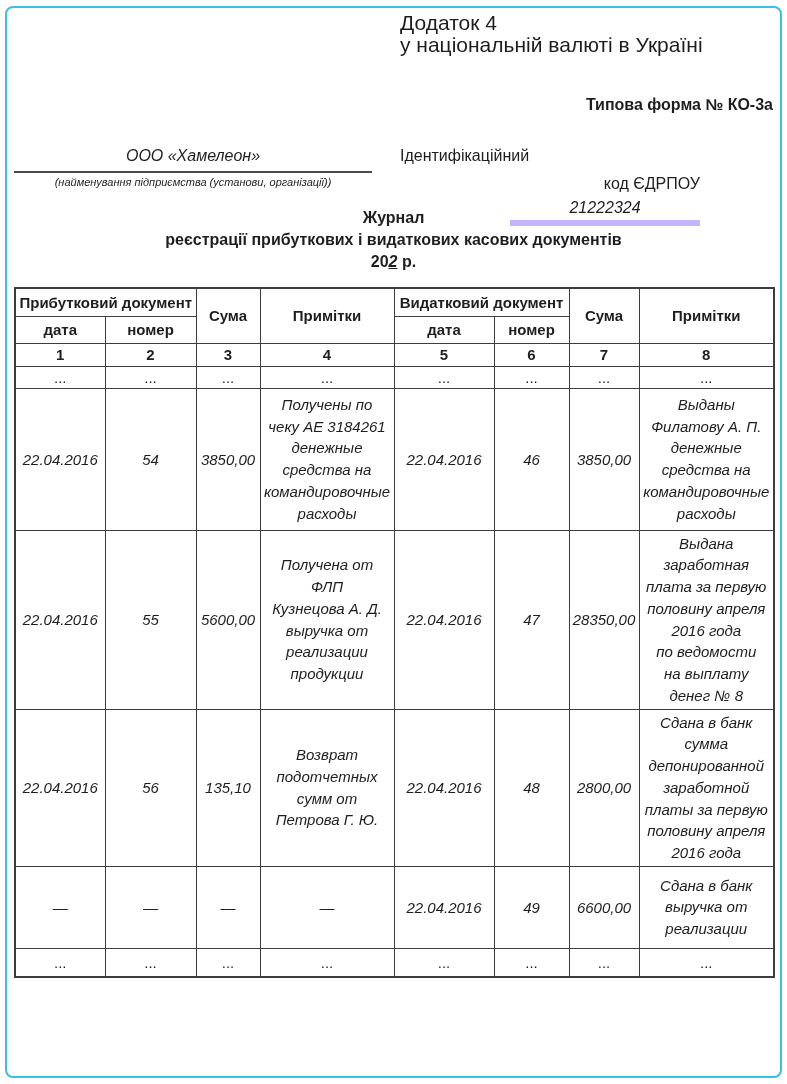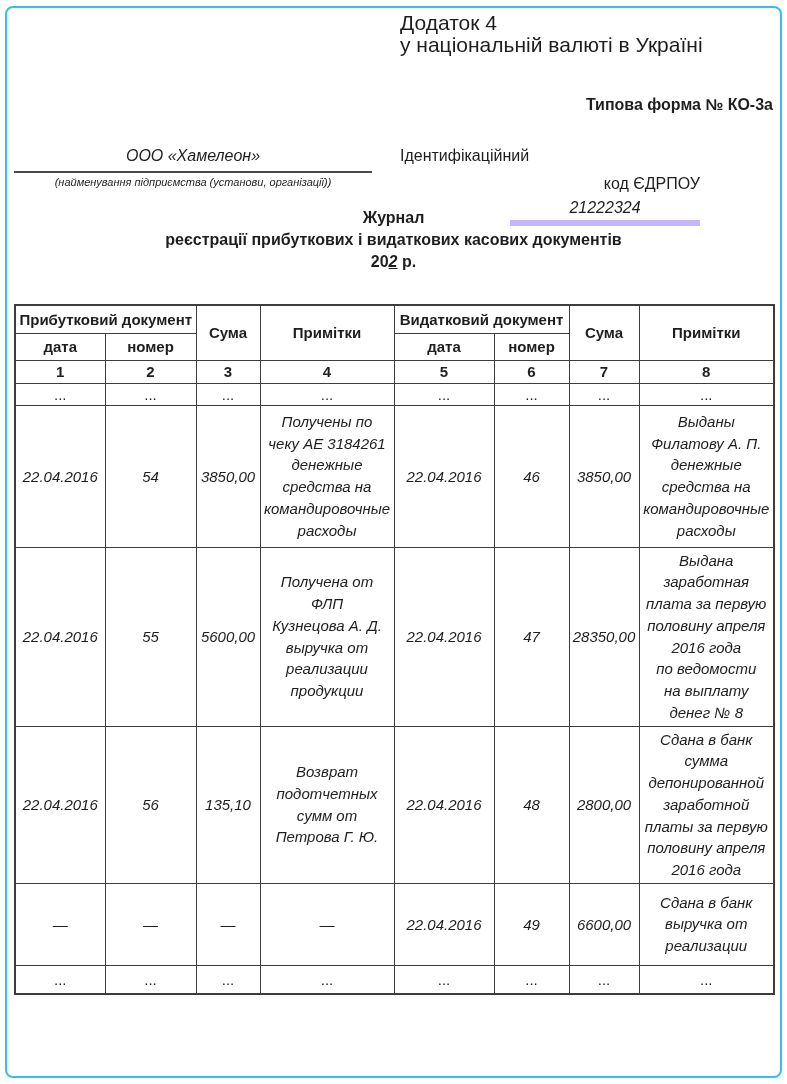--- a/index.html
+++ b/index.html
@@ -47,21 +47,21 @@
     display: inline-block; width: 190px; margin-left: 8px;
     border-bottom: 6px solid #c4b5fd;
     text-align: center; font-style: italic;
   }
   .doc-title {
     position: absolute; left: 0; right: 0; top: 207px;
     text-align: center; font-size: 16px; font-weight: bold; line-height: 22px;
   }
   .year-underline { text-decoration: underline; font-style: italic; }
   table.journal {
-    position: absolute; left: 14px; top: 304px;
+    position: absolute; left: 14px; top: 287px;
     width: 759px;
     border-collapse: collapse; table-layout: fixed;
     font-size: 15px;
   }
   table.journal th, table.journal td {
     border: 1.5px solid #3d3d3d;
     vertical-align: middle;
     text-align: center;
     padding: 2px 3px;
     overflow: hidden;

